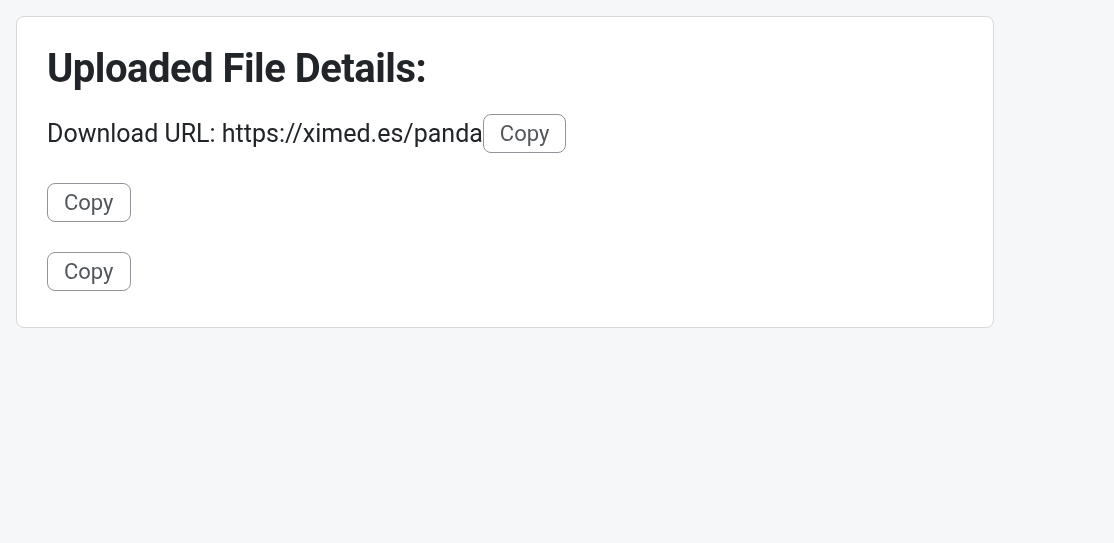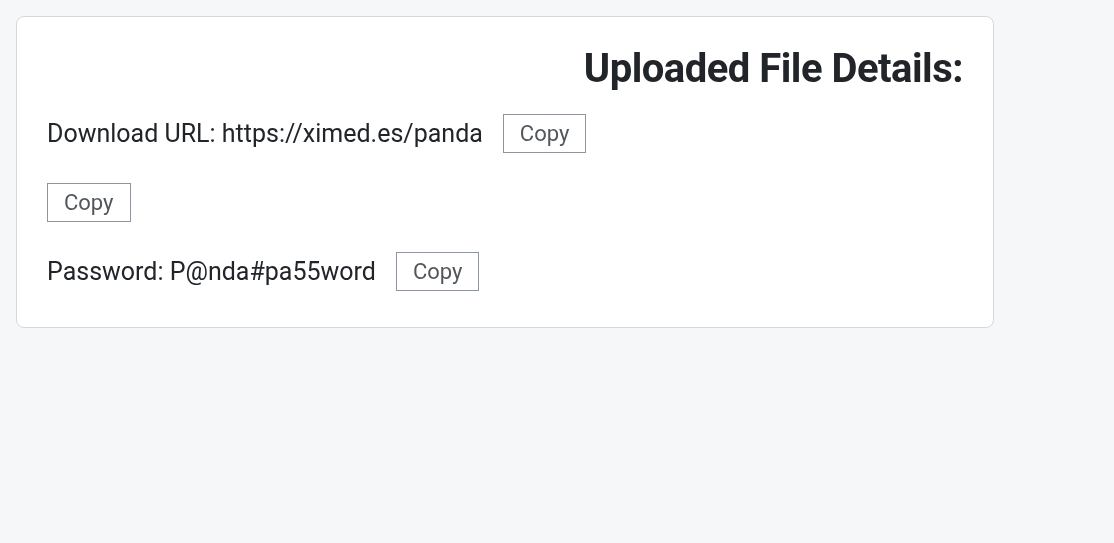--- a/index.html
+++ b/index.html
@@ -22,42 +22,40 @@
       padding: 28px 30px 32px 30px;
       width: 978px;
       color: #212529;
     }
     h1 {
       font-size: 40px;
       font-weight: 700;
       color: #212529;
       margin-bottom: 22px;
       letter-spacing: -0.5px;
-      text-align: right;
     }
     .row {
       display: flex;
       align-items: center;
-      gap: 20px;
       margin-bottom: 30px;
     }
     .row:last-child {
       margin-bottom: 4px;
     }
     .info-text {
       font-size: 25px;
       color: #212529;
       font-weight: 400;
     }
     .copy-btn {
       font-size: 22px;
       color: #52575c;
       background: #ffffff;
       border: 1px solid #8f959b;
-      border-radius: 0;
+      border-radius: 8px;
       padding: 6px 16px;
       cursor: pointer;
       font-family: inherit;
     }
   </style>
 </head>
 <body>
 
 <div class="card">
   <h1>Uploaded File Details:</h1>
@@ -67,19 +65,16 @@
       <span>Download URL: </span><span>https://ximed.es/panda</span>
     </span>
     <button class="copy-btn">Copy</button>
   </div>
 
   <div class="row">
     <button class="copy-btn">Copy</button>
   </div>
 
   <div class="row">
-    <span class="info-text">
-      <span>Password: </span><span>P@nda#pa55word</span>
-    </span>
     <button class="copy-btn">Copy</button>
   </div>
 
 </div>
 
 </body></html>

